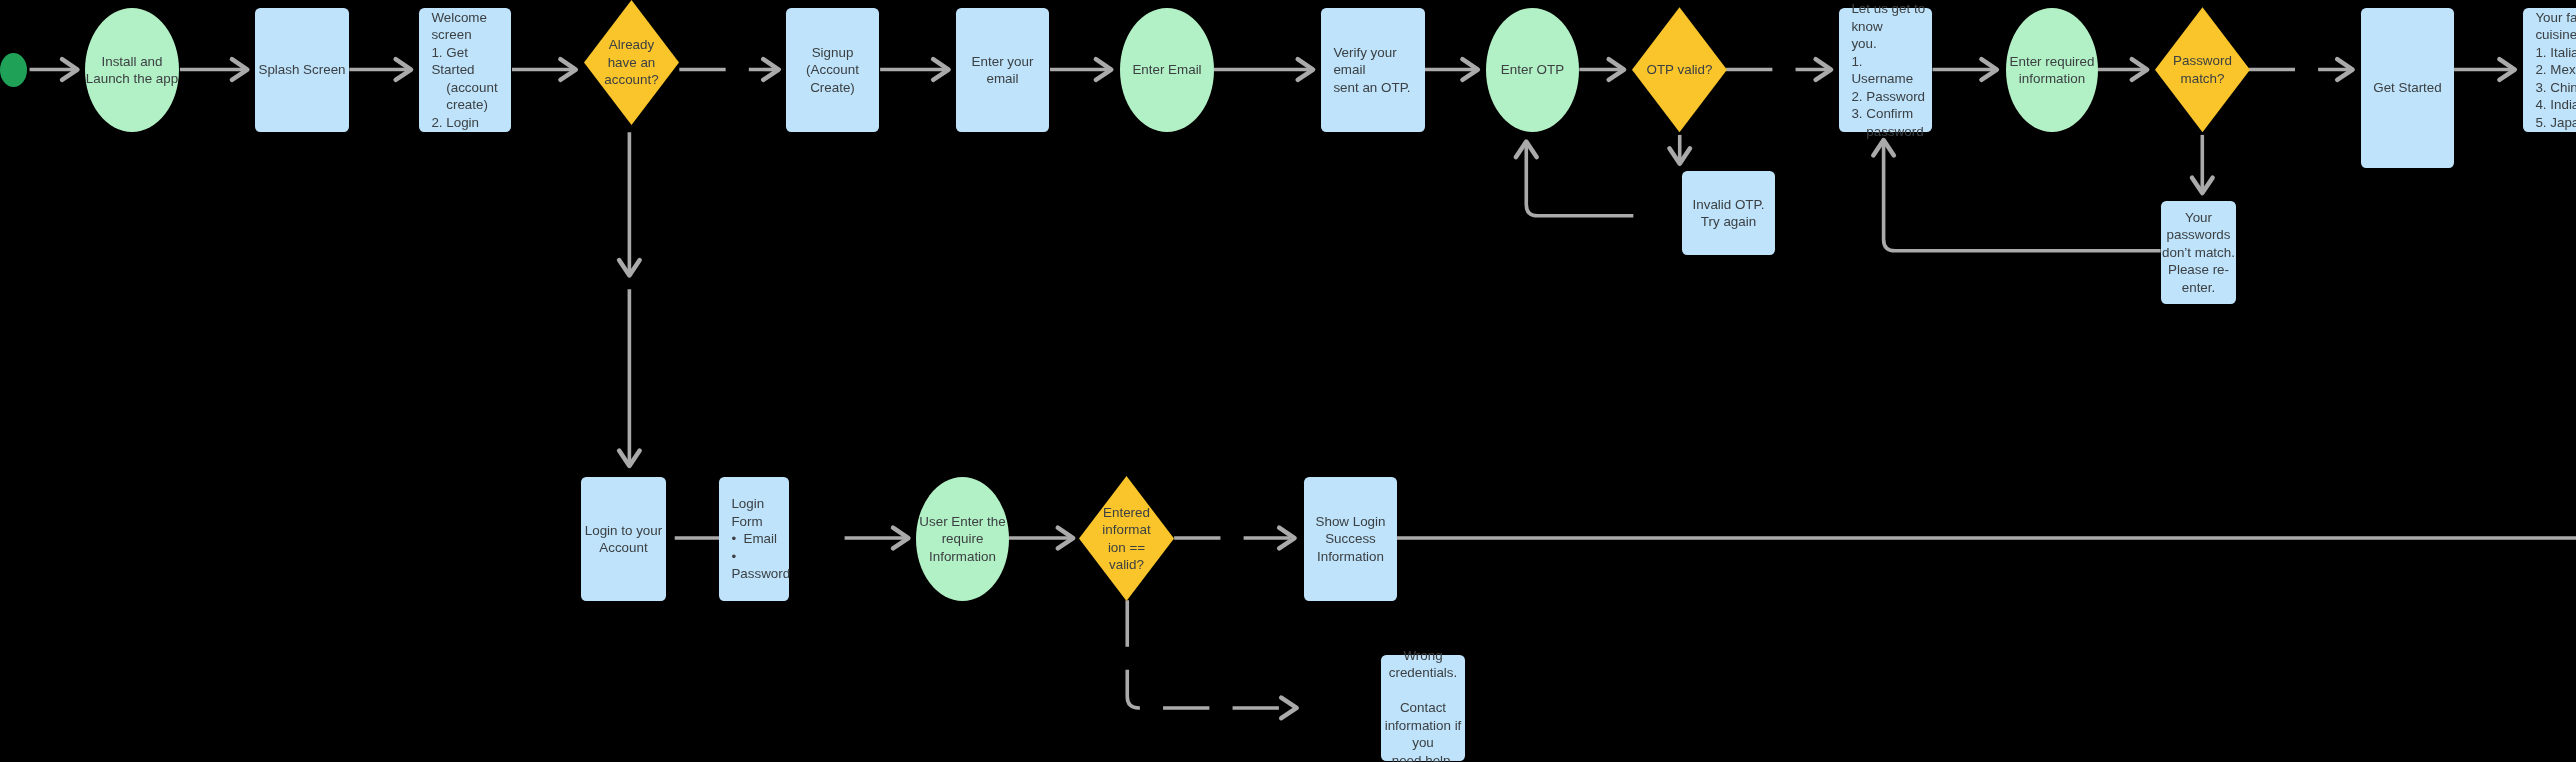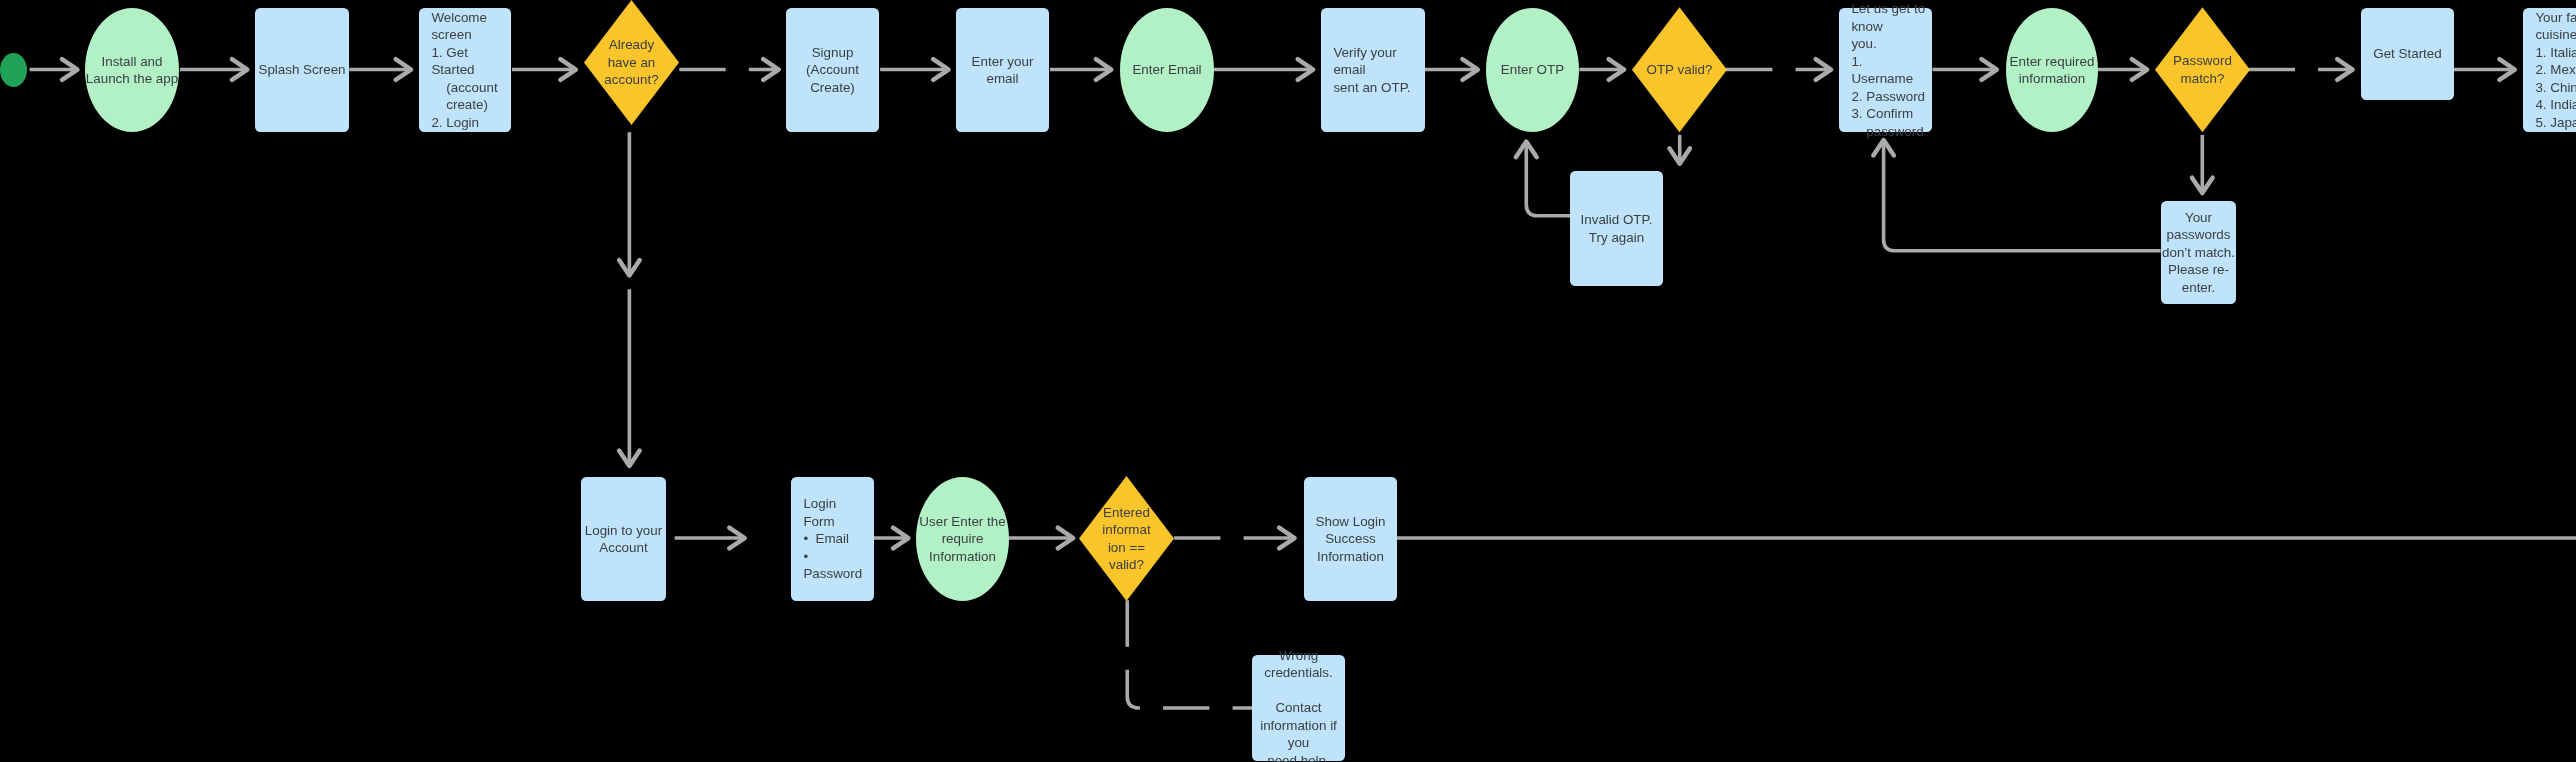--- a/index.html
+++ b/index.html
@@ -129,51 +129,51 @@
   <div class="node oval" style="left:2006px;top:8.2px;width:92px;height:124px">
     <span class="lbl">Enter required
 information</span>
     </div>
 
   <div class="node diamond" style="left:2155px;top:7.2px;width:95px;height:125px">
     <span class="lbl">Password
 match?</span>
     </div>
 
-  <div class="node proc" style="left:2361px;top:8.2px;width:93px;height:92px">
+  <div class="node proc" style="left:2361px;top:8.2px;width:93px;height:160px">
     <span class="lbl">Get Started</span>
     </div>
 
   <div class="node proc la" style="left:2523px;top:8.2px;width:93px;height:124px">
     <span class="lbl">Your favorite
 cuisine
 1. Italian
 2. Mexican
 3. Chinese
 4. Indian
 5. Japanese</span>
     </div>
 
-  <div class="node proc" style="left:1570px;top:171px;width:93px;height:115px">
+  <div class="node proc" style="left:1682px;top:171px;width:93px;height:84px">
     <span class="lbl">Invalid OTP.
 Try again</span>
     </div>
 
   <div class="node proc" style="left:2161px;top:201px;width:75px;height:103px">
     <span class="lbl">Your passwords
 don’t match.
 Please re-enter.</span>
     </div>
 
   <div class="node proc" style="left:581px;top:477px;width:85px;height:124px">
     <span class="lbl">Login to your
 Account</span>
     </div>
 
-  <div class="node proc la" style="left:791px;top:477px;width:83px;height:124px">
+  <div class="node proc la" style="left:719px;top:477px;width:70px;height:124px">
     <span class="lbl">Login Form
 •&nbsp; Email
 •&nbsp; Password</span>
     </div>
 
   <div class="node oval" style="left:916px;top:477px;width:93px;height:124px">
     <span class="lbl">User Enter the
 require
 Information</span>
     </div>
@@ -184,21 +184,21 @@
 ion ==
 valid?</span>
     </div>
 
   <div class="node proc" style="left:1304px;top:477px;width:93px;height:124px">
     <span class="lbl">Show Login
 Success
 Information</span>
     </div>
 
-  <div class="node proc" style="left:1252px;top:655px;width:93px;height:106px">
+  <div class="node proc" style="left:1381px;top:655px;width:84px;height:106px">
     <span class="lbl">Wrong credentials.
 
 Contact
 information if you
 need help.</span>
     </div>
 
 </div>
 
 

